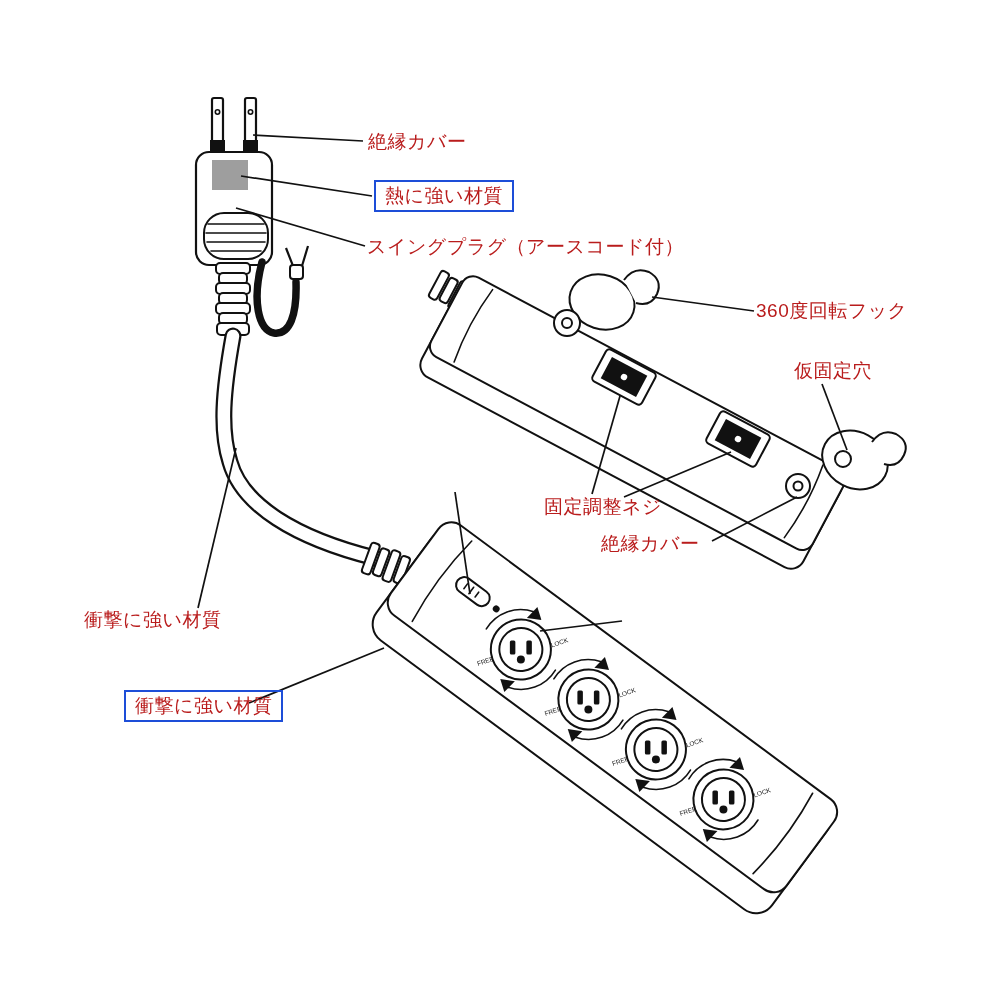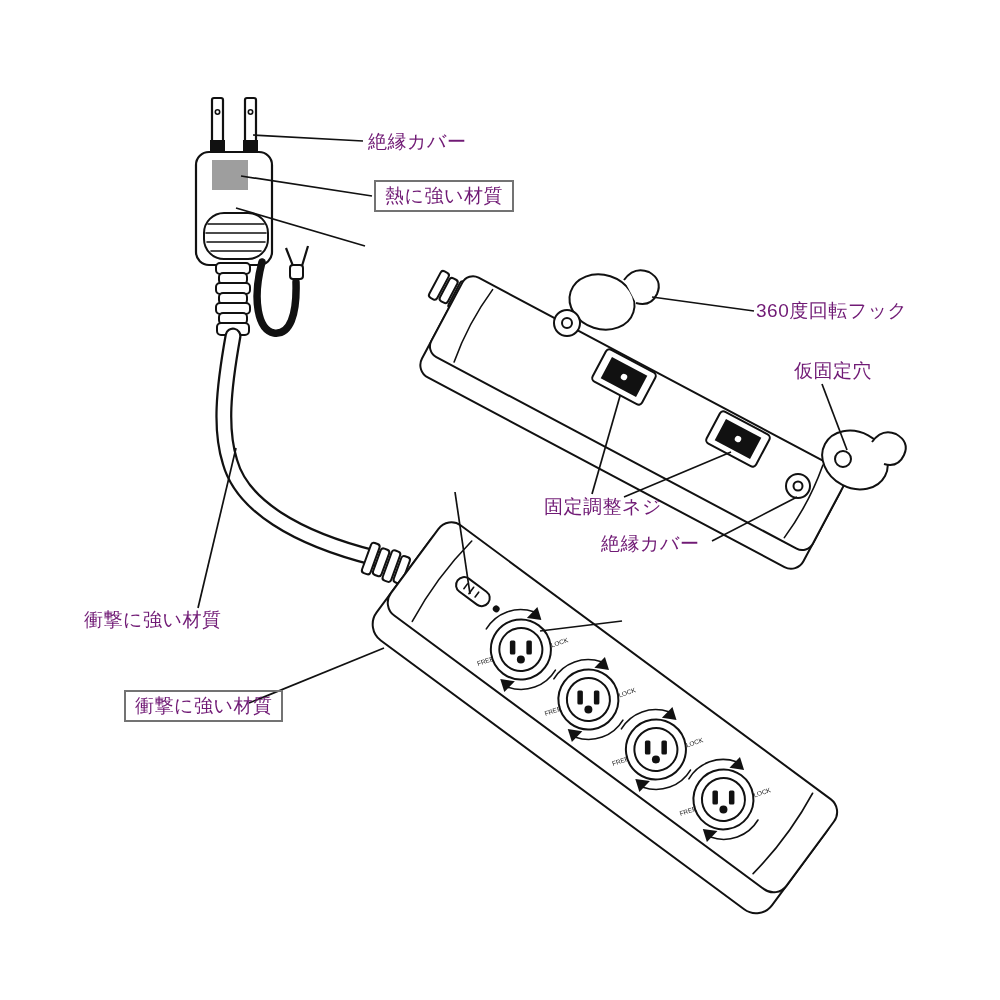--- a/index.html
+++ b/index.html
@@ -9,22 +9,22 @@
   .ln16{ fill:none; stroke:#111; stroke-width:1.6; stroke-linecap:round; }
   .fw  { fill:#fff; stroke:#111; stroke-width:2; }
   .fw22{ fill:#fff; stroke:#111; stroke-width:2.2; }
   .bk  { fill:#111; stroke:none; }
   .cord-outer { fill:none; stroke:#111; stroke-width:17; stroke-linecap:round; }
   .cord-inner { fill:none; stroke:#fff; stroke-width:12.5; stroke-linecap:round; }
   .earth { fill:none; stroke:#111; stroke-width:7.5; stroke-linecap:round; }
   .leader { stroke:#111; stroke-width:1.7; }
   .tiny { font:6.5px "Liberation Sans",sans-serif; fill:#111; }
   .label { position:absolute; font:500 19px/1.25 "Liberation Sans",sans-serif;
-           color:#701a75; letter-spacing:.5px; white-space:nowrap; }
-  .label.boxed { border:2px solid #737373; padding:2px 9px; }
+           color:#b91c1c; letter-spacing:.5px; white-space:nowrap; }
+  .label.boxed { border:2px solid #1d4ed8; padding:2px 9px; }
 </style>
 </head>
 <body>
 
 <div class="stage">
 
 <svg width="1000" height="1000" viewBox="0 0 1000 1000">
   <defs>
     <g id="outletShape">
       <path class="ln16" d="M -40 4 A 40 40 0 0 1 -12 -38"></path>
@@ -178,20 +178,21 @@
     <line class="leader" x1="624" y1="497" x2="731" y2="452"></line>
     <line class="leader" x1="712" y1="541" x2="797" y2="497"></line>
     <line class="leader" x1="198" y1="608" x2="236" y2="448"></line>
     <line class="leader" x1="622" y1="621" x2="540" y2="631"></line>
     <line class="leader" x1="249" y1="703" x2="384" y2="648"></line>
   </g>
 </svg>
 
 <div class="label" style="left:368px; top:130px;">絶縁カバー</div>
 <div class="label boxed" style="left:374px; top:180px;">熱に強い材質</div>
+<div class="label" style="left:367px; top:235px;">スイングプラグ（アースコード付）</div>
 <div class="label" style="left:756px; top:299px;text-align:right;">360度回転フック</div>
 <div class="label" style="left:794px; top:359px;">仮固定穴</div>
 <div class="label" style="left:544px; top:495px;">固定調整ネジ</div>
 <div class="label" style="left:601px; top:532px;">絶縁カバー</div>
 <div class="label" style="left:84px; top:608px;">衝撃に強い材質</div>
 <div class="label boxed" style="left:124px; top:690px;">衝撃に強い材質</div>
 
 </div>
 
 </body></html>

